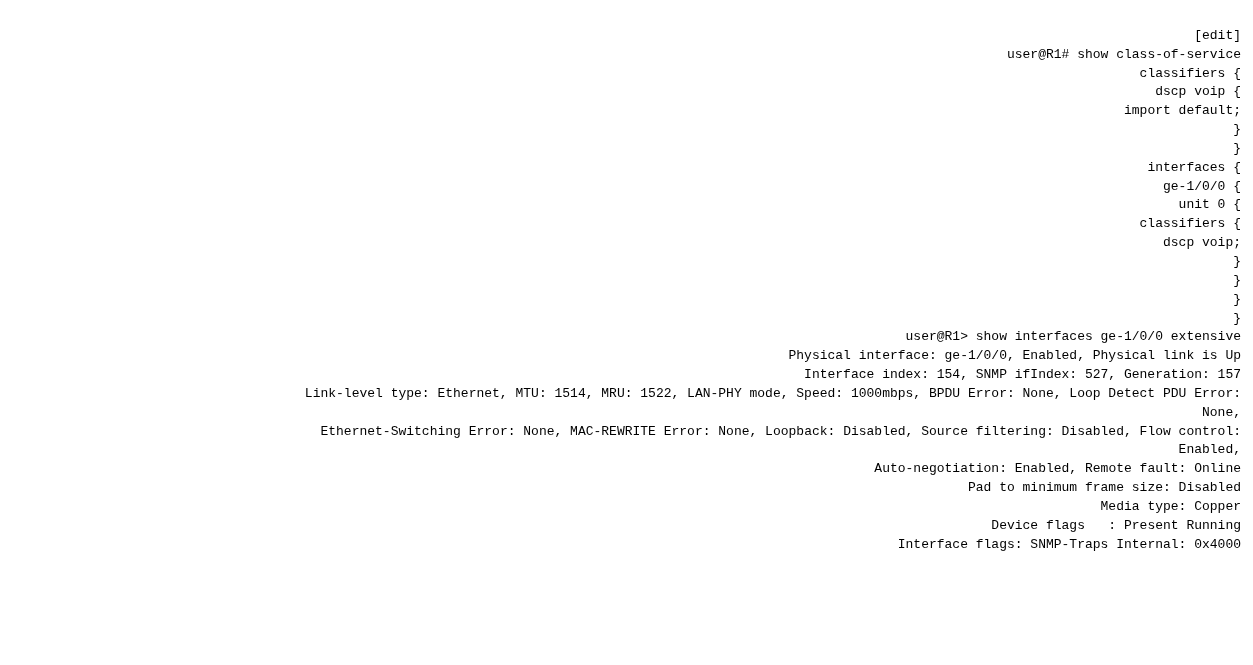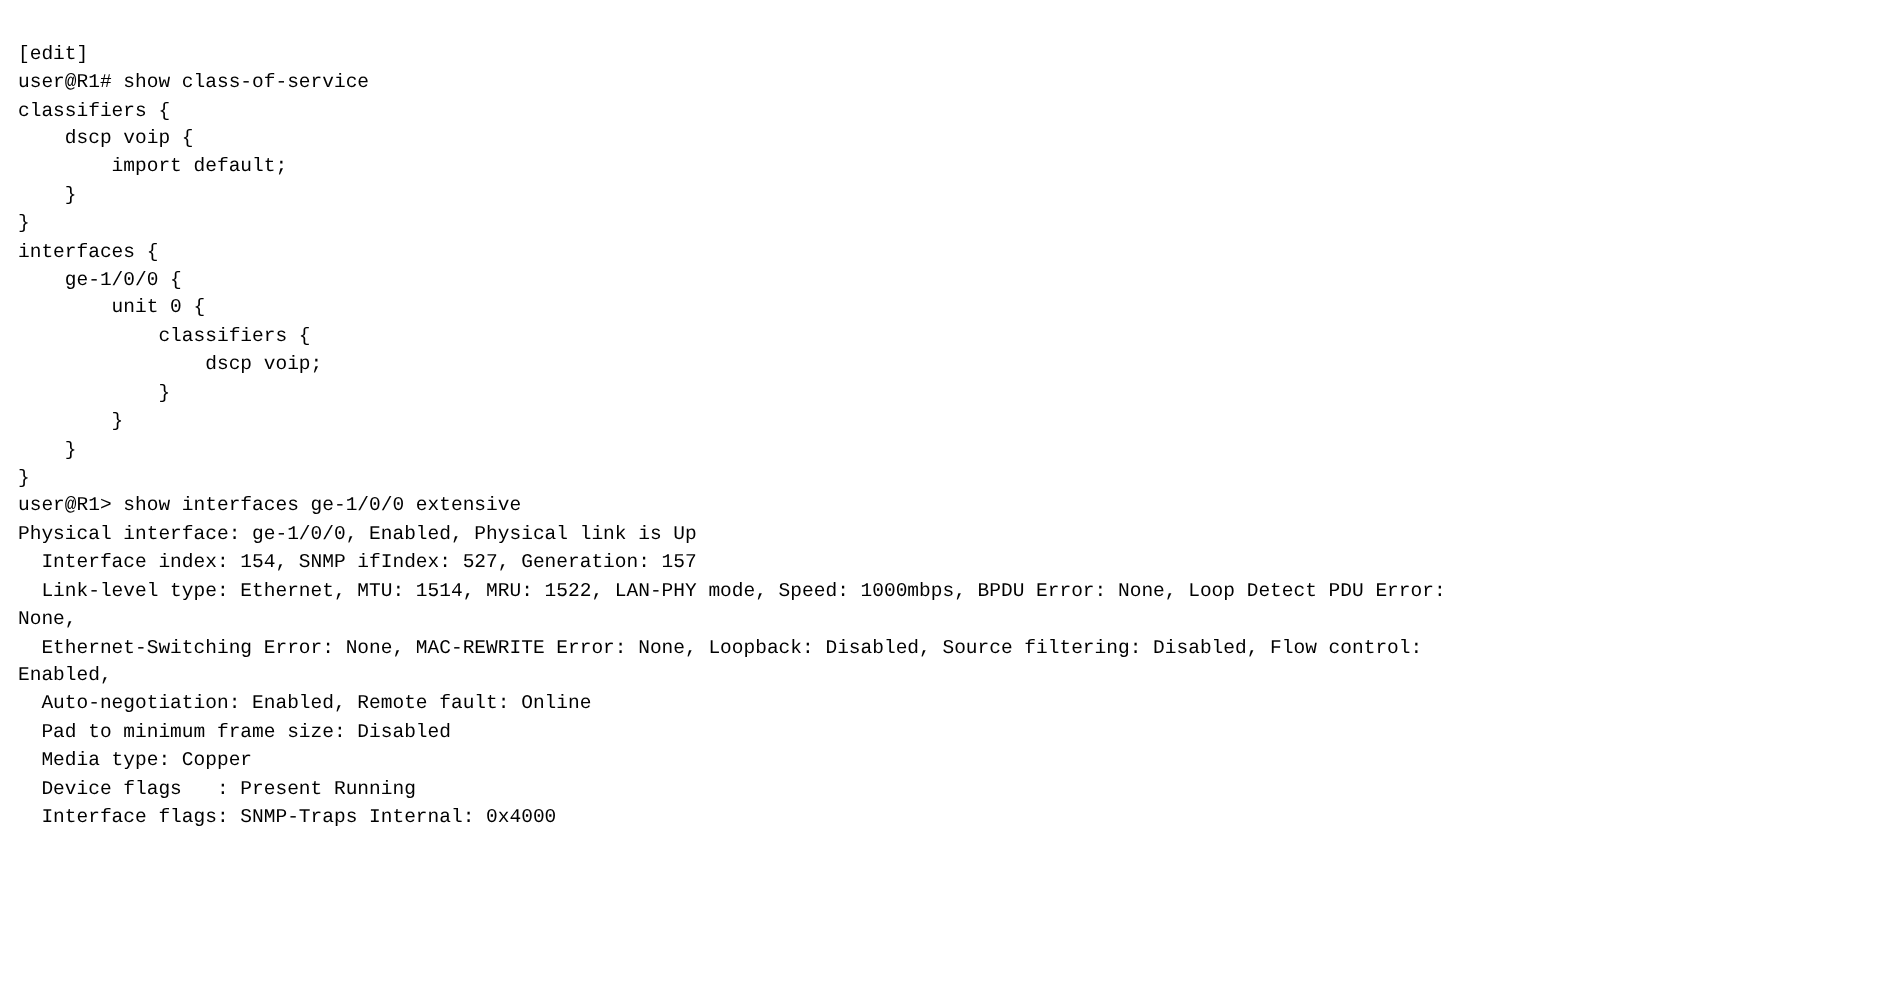--- a/index.html
+++ b/index.html
@@ -18,19 +18,20 @@
     }
 
     .terminal-content {
       white-space: pre;
       overflow-x: auto;
     }
 
     .line {
       display: block;
       white-space: pre;
+      text-align: right;
     }
   </style>
 </head>
 <body>
 
 <div class="terminal-content">
 <span class="line">[edit]</span><span class="line">user@R1# show class-of-service</span><span class="line">classifiers {</span><span class="line">    dscp voip {</span><span class="line">        import default;</span><span class="line">    }</span><span class="line">}</span><span class="line">interfaces {</span><span class="line">    ge-1/0/0 {</span><span class="line">        unit 0 {</span><span class="line">            classifiers {</span><span class="line">                dscp voip;</span><span class="line">            }</span><span class="line">        }</span><span class="line">    }</span><span class="line">}</span><span class="line">user@R1&gt; show interfaces ge-1/0/0 extensive</span><span class="line">Physical interface: ge-1/0/0, Enabled, Physical link is Up</span><span class="line">  Interface index: 154, SNMP ifIndex: 527, Generation: 157</span><span class="line">  Link-level type: Ethernet, MTU: 1514, MRU: 1522, LAN-PHY mode, Speed: 1000mbps, BPDU Error: None, Loop Detect PDU Error:</span><span class="line">None,</span><span class="line">  Ethernet-Switching Error: None, MAC-REWRITE Error: None, Loopback: Disabled, Source filtering: Disabled, Flow control:</span><span class="line">Enabled,</span><span class="line">  Auto-negotiation: Enabled, Remote fault: Online</span><span class="line">  Pad to minimum frame size: Disabled</span><span class="line">  Media type: Copper</span><span class="line">  Device flags   : Present Running</span><span class="line">  Interface flags: SNMP-Traps Internal: 0x4000</span></div>
 
 </body></html>

